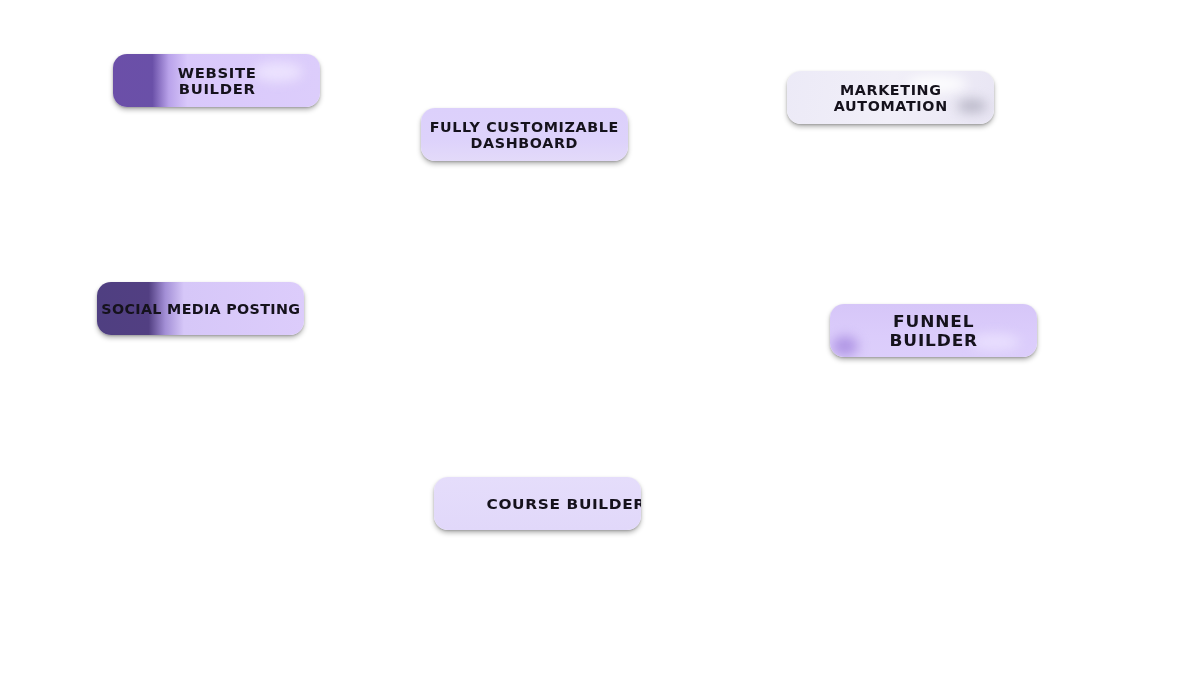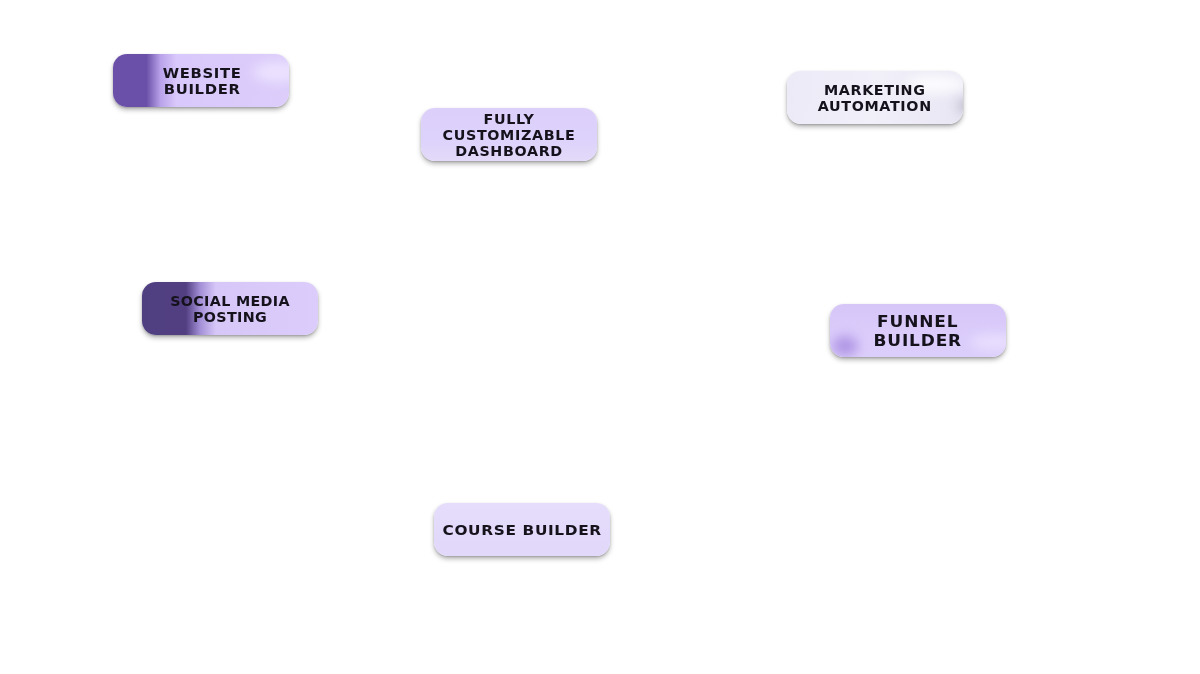--- a/index.html
+++ b/index.html
@@ -9,21 +9,21 @@
     }
     body {
       width: 1200px;
       height: 674px;
       position: relative;
       overflow: hidden;
       font-family: "DejaVu Sans", sans-serif;
     }
     .pill {
       position: absolute;
-      width: 176px;
+      width: 207px;
       height: 53px;
       border-radius: 14px;
       box-shadow: 0 3px 5px rgba(0,0,0,0.28), 0 1px 2px rgba(0,0,0,0.18);
       display: flex;
       align-items: center;
       justify-content: center;
       text-align: center;
       overflow: hidden;
       box-sizing: border-box;
     }
@@ -62,36 +62,36 @@
     
     #p-marketing { left: 787px; top: 71px;
       background: linear-gradient(100deg, #eceaf7 0%, #f1eff8 50%, #e9e6f4 100%);
     }
     #p-marketing .blur { left: 170px; top: 28px; width: 30px; height: 14px; background: rgba(170,168,185,0.75); }
     #p-marketing .blur2 { left: 120px; top: 4px; width: 60px; height: 18px; background: rgba(255,255,255,0.85); }
 
     
     #p-social { left: 97px; top: 282px;
       background: linear-gradient(90deg, #4f3f81 0%, #523f82 25%, #a38fd6 33%, #d6c7f8 42%, #dcccfb 100%);
-      margin-left: 45px;
     }
     #p-social .label { font-size: 13.5px; letter-spacing: 0.3px; }
 
     
     #p-funnel { left: 818px; top: 304px;
       background: linear-gradient(180deg, #d6c6f8 0%, #dbccfb 60%, #dccefb 100%);
       margin-left: 12px;
     }
     #p-funnel .label { font-size: 16px; line-height: 19px; letter-spacing: 0.8px; }
     #p-funnel .blur { left: 2px; top: 32px; width: 26px; height: 20px; background: rgba(168,140,225,0.85); }
     #p-funnel .blur2 { left: 140px; top: 30px; width: 50px; height: 16px; background: rgba(236,228,255,0.8); }
 
     
-    #p-course { left: 434px; top: 503px;
+    #p-course { left: 434px; top: 477px;
       background: linear-gradient(180deg, #e5ddfb 0%, #e1d8fa 100%);
+      justify-content: flex-end;
     }
     #p-course .label { font-size: 14.5px; }
   </style>
 </head>
 <body>
 
 <div class="pill" id="p-website">
   <span class="blur"></span>
   <span class="label">Website
 Builder</span>

